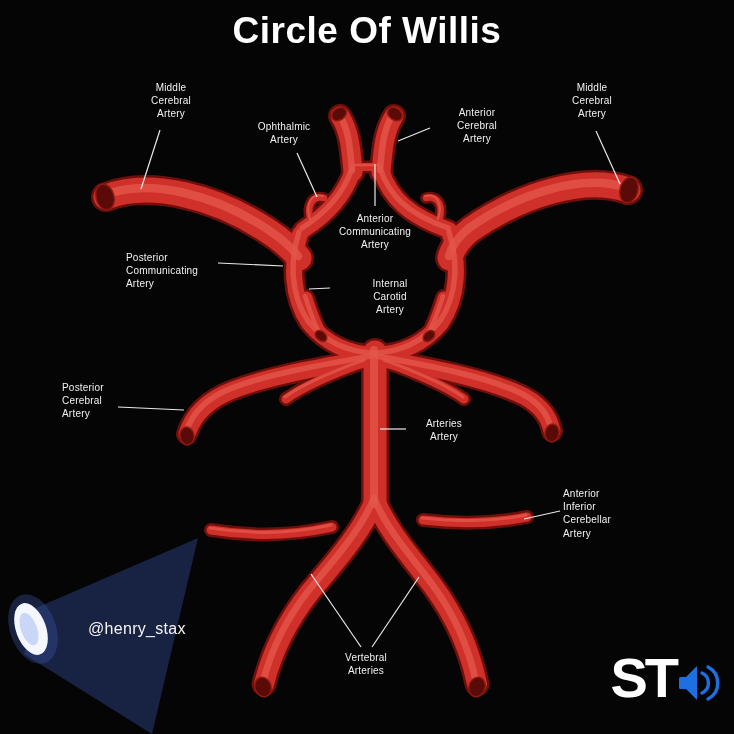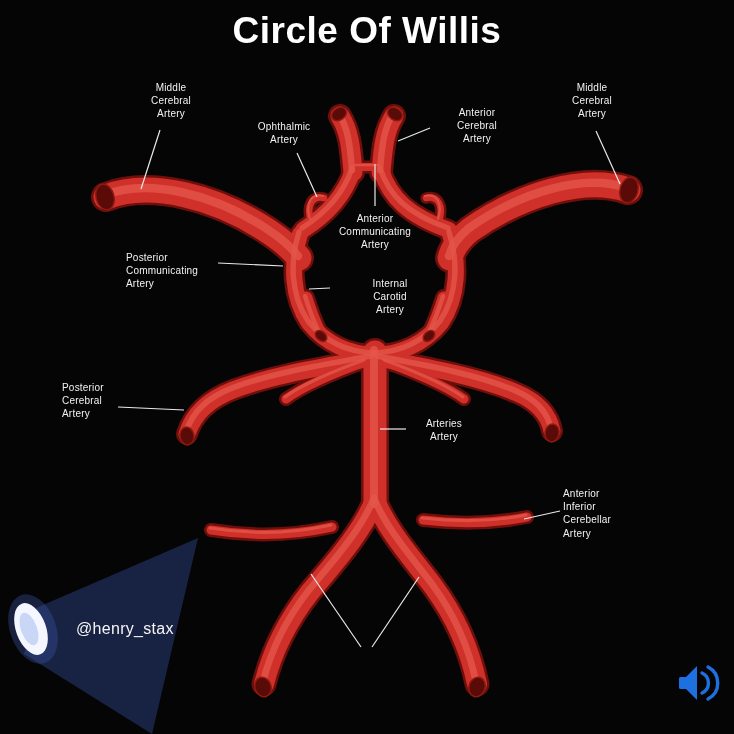--- a/index.html
+++ b/index.html
@@ -12,21 +12,21 @@
     position:absolute;left:0;right:0;top:10px;margin:0;
     text-align:center;color:#ffffff;font-size:37px;font-weight:800;
     letter-spacing:.5px;font-family:"Liberation Sans",sans-serif;
   }
   .diagram-label{
     position:absolute;color:#f2f2f2;font-size:10px;line-height:1.32;
     white-space:pre-line;letter-spacing:.2px;
   }
   .ta-c{text-align:center;} .ta-l{text-align:left;}
   .watermark-handle{
-    position:absolute;left:76px;top:620px;color:#f5f5f5;font-size:16px;
+    position:absolute;left:88px;top:620px;color:#f5f5f5;font-size:16px;
     letter-spacing:.3px;
   }
   .st-logo{
     position:absolute;right:14px;bottom:28px;display:flex;align-items:center;
   }
   .st-logo-text{
     color:#ffffff;font-size:56px;font-weight:900;letter-spacing:-3px;
     line-height:1;font-family:"Liberation Sans",sans-serif;
   }
 </style>
@@ -168,24 +168,27 @@
 Artery</div>
   <div class="diagram-label ta-l" style="left:62px;top:381px;width:90px">Posterior
 Cerebral
 Artery</div>
   <div class="diagram-label ta-c" style="left:409px;top:417px;width:70px">Arteries
 Artery</div>
   <div class="diagram-label ta-l" style="left:563px;top:487px;width:80px">Anterior
 Inferior
 Cerebellar
 Artery</div>
+  <div class="diagram-label ta-c" style="left:321px;top:651px;width:90px">Vertebral
+Arteries</div>
 
   <div class="watermark-handle">@henry_stax</div>
 
   <div class="st-logo">
+    <span class="st-logo-text">ST</span>
     <svg width="42" height="46" viewBox="0 0 42 46" style="margin-left:2px;margin-top:10px;">
       <rect x="1" y="17" width="8" height="12" rx="1.5" fill="#1e6fe0"></rect>
       <polygon points="8,17 19,6 19,40 8,29" fill="#1e6fe0"></polygon>
       <path d="M24,13 A 11 11 0 0 1 24,33" stroke="#1e6fe0" stroke-width="3.4" fill="none" stroke-linecap="round"></path>
       <path d="M30,7  A 18 18 0 0 1 30,39" stroke="#1e6fe0" stroke-width="3.4" fill="none" stroke-linecap="round"></path>
     </svg>
   </div>
 
 </div>
 

